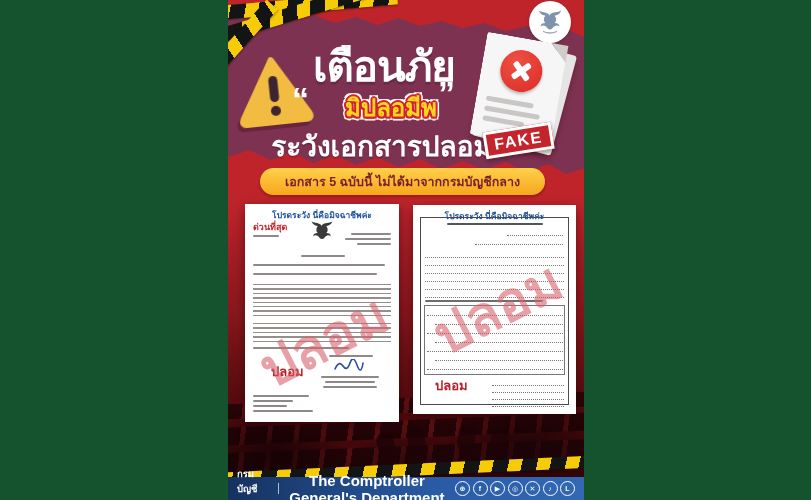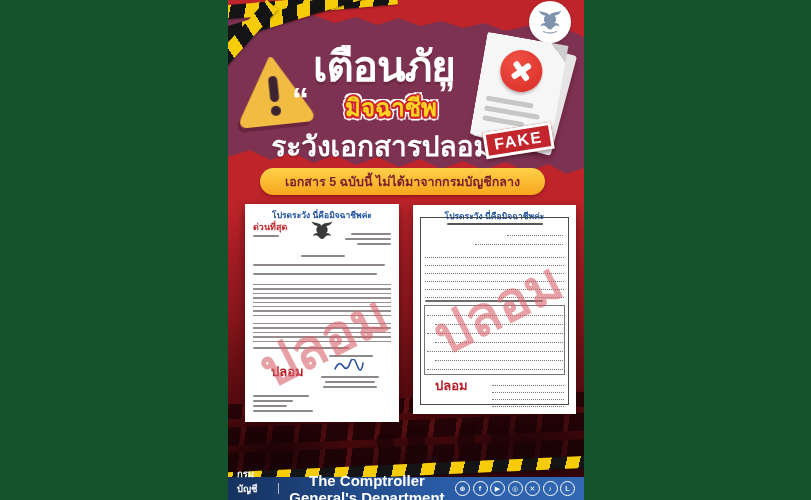--- a/index.html
+++ b/index.html
@@ -140,21 +140,21 @@
       <svg width="80" height="80" viewBox="0 0 80 80">
         <path d="M40 8 L73 64 Q76 70 69 70 L11 70 Q4 70 7 64 Z" fill="#f2bc43" stroke="#f2bc43" stroke-width="6" stroke-linejoin="round"></path>
         <rect x="35.5" y="24" width="9" height="26" rx="4.5" fill="#3c2531"></rect>
         <circle cx="40" cy="59" r="5" fill="#3c2531"></circle>
       </svg>
     </div>
 
     <div class="t-main abs">เตือนภัย</div>
     <div class="quote qo">“</div>
     <div class="quote qc">”</div>
-    <div class="t-scam abs">มิจฉาชีพ</div>
+    <div class="t-scam abs">มิปลอมีพ</div>
     <div class="t-sub abs">ระวังเอกสารปลอม</div>
 
     <div class="docicon abs">
       <div class="paper-back"></div>
       <div class="paper"></div>
       <div class="fold"></div>
       <div class="xcirc">
         <div class="xbar xb1"></div>
           <div class="xbar xb2"></div>
       </div>

